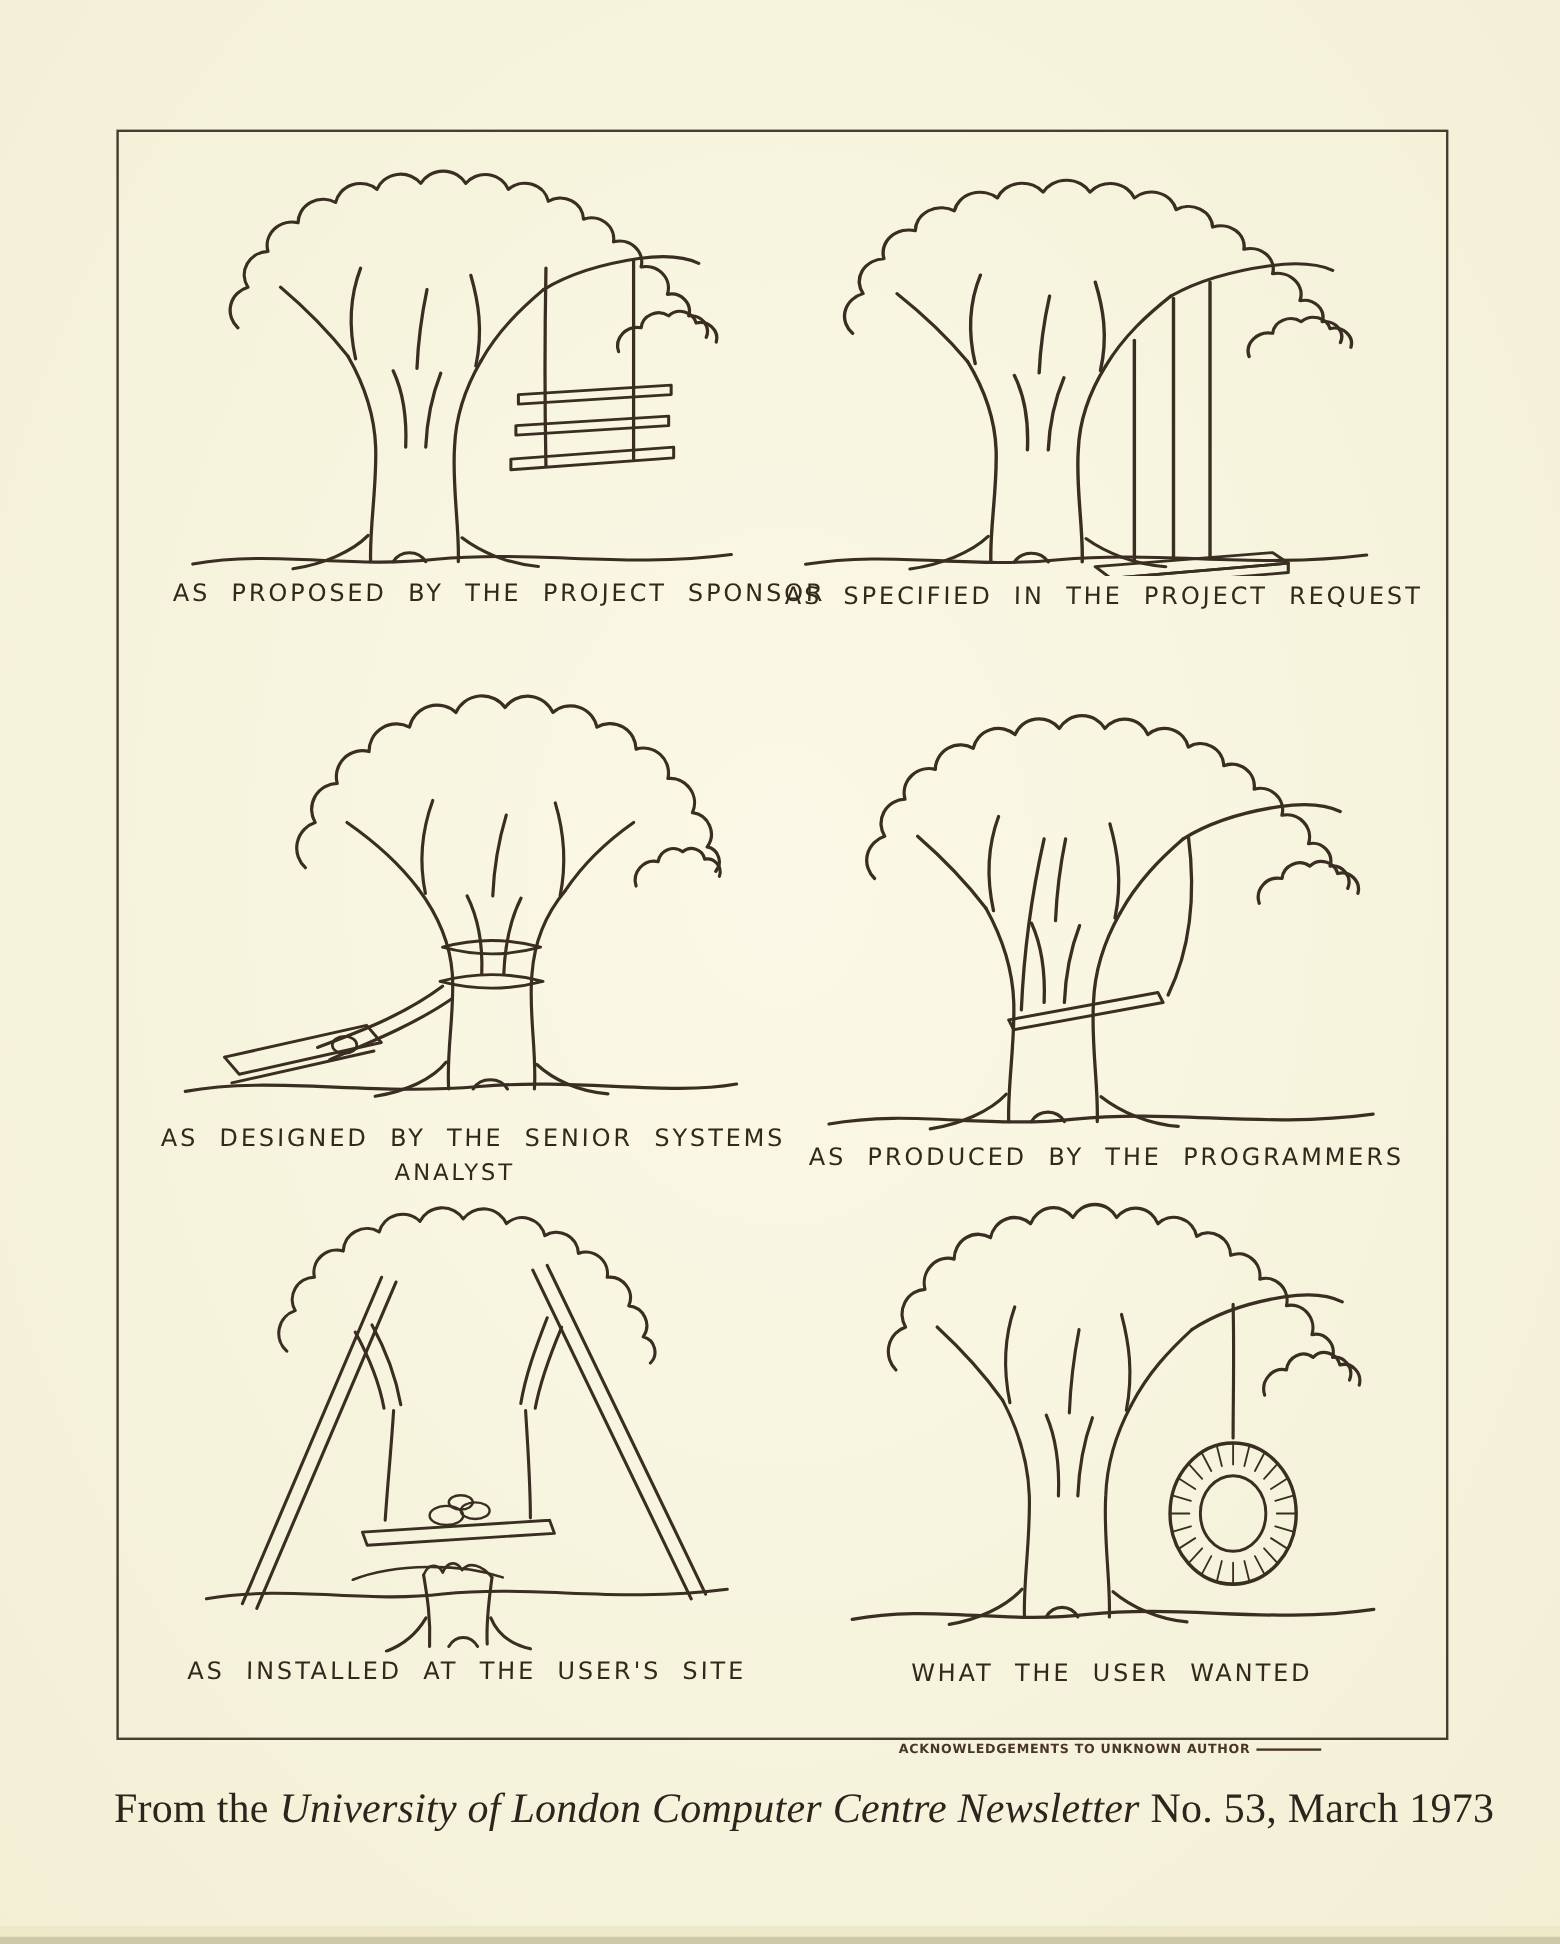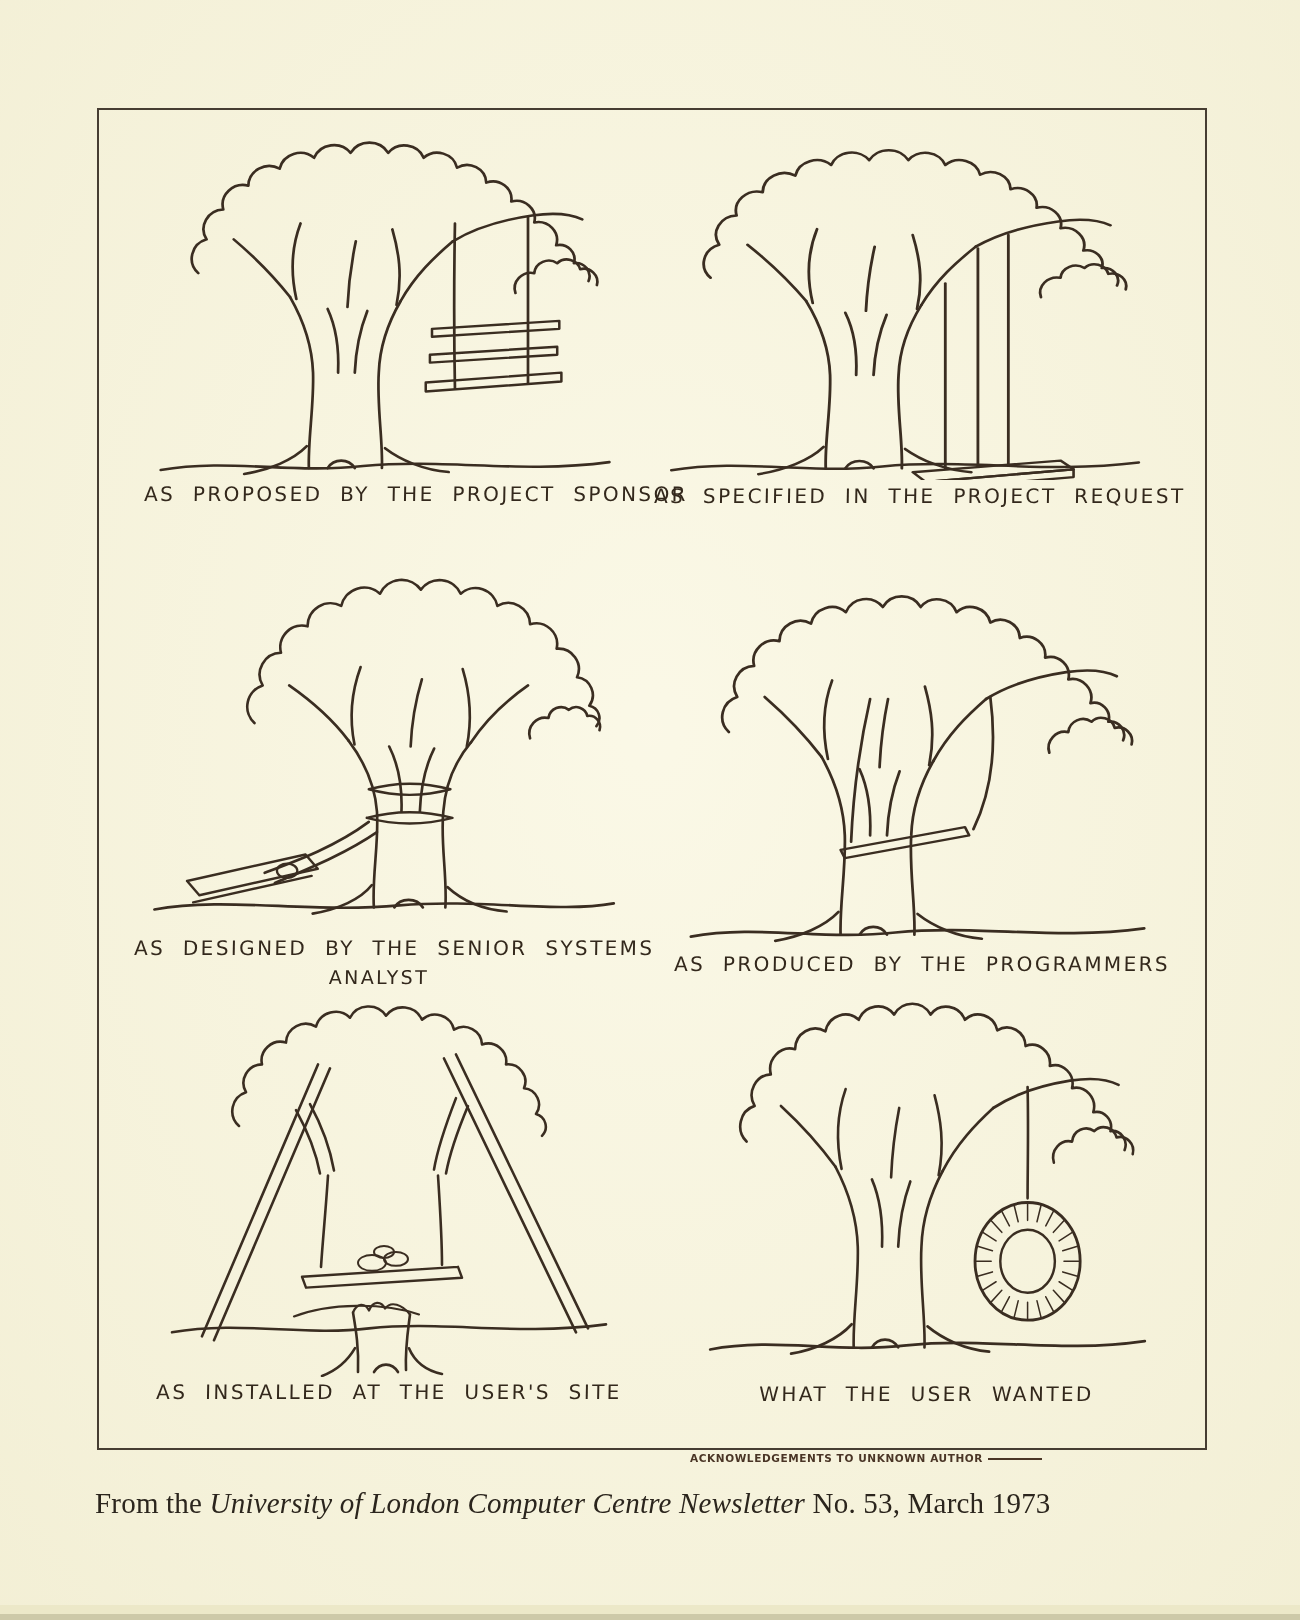--- a/index.html
+++ b/index.html
@@ -15,28 +15,28 @@
   }
   .panel-svg{position:absolute;}
   .caption{
     position:absolute;text-align:center;color:#33281c;
     font-size:20px;font-weight:500;letter-spacing:2.4px;word-spacing:9px;
     transform:skewX(-1deg);
     white-space:nowrap;
   }
   .caption.l2{font-size:19px;}
   .ack{
-    position:absolute;left:690px;top:1452px;width:470px;text-align:left;
+    position:absolute;left:690px;top:1452px;width:470px;text-align:center;
     color:#4a3526;font-size:10.5px;font-weight:700;letter-spacing:.6px;white-space:nowrap;
   }
   .ack-dash{display:inline-block;width:54px;border-top:2px solid #4a3526;vertical-align:middle;margin-left:5px;}
   .citation{
     position:absolute;left:95px;top:1487px;width:1112px;
     font-family:"Liberation Serif","DejaVu Serif",serif;
-    font-size:29px;color:#2b251d;letter-spacing:.2px;white-space:nowrap;
+    font-size:35px;color:#2b251d;letter-spacing:.2px;white-space:nowrap;
   }
   .citation .it{font-style:italic;}
   .strip1{position:absolute;left:0;top:1605px;width:1300px;height:10px;background:#ece8c8;}
   .strip2{position:absolute;left:0;top:1614px;width:1300px;height:6px;background:#cdc9a8;}
 </style>
 </head>
 <body>
 
 <div class="page-tint"></div>
 

